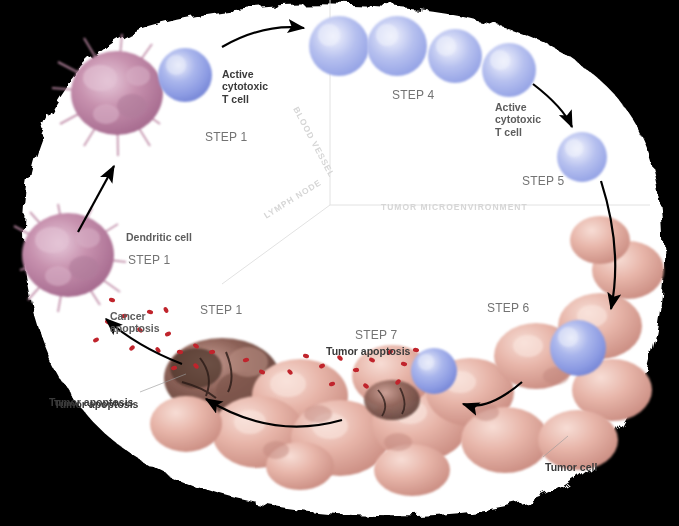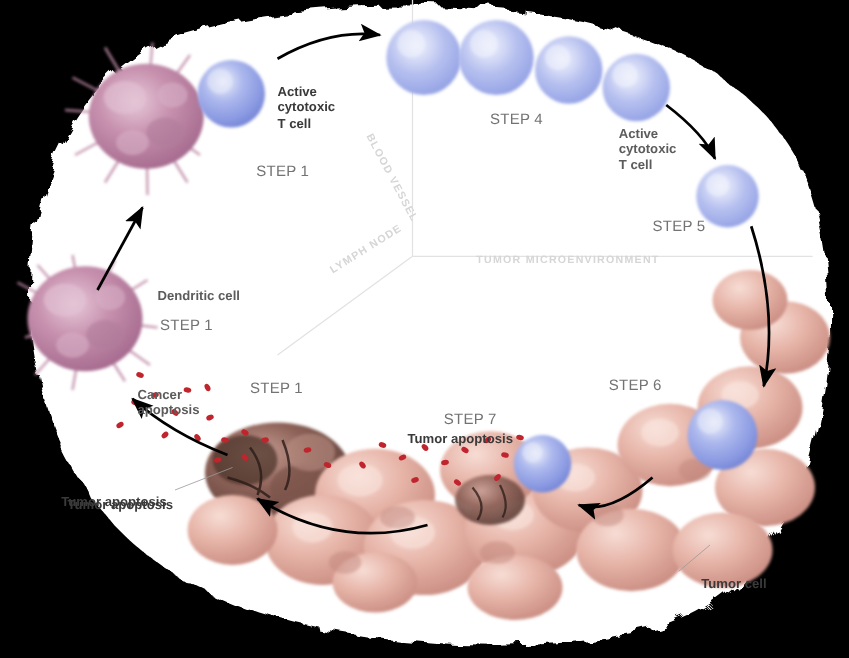--- a/index.html
+++ b/index.html
@@ -294,15 +294,15 @@
 T cell</div>
   <div class="lbl small-bold" style="left:495px;top:101px;">Active
 cytotoxic
 T cell</div>
   <div class="lbl small-bold" style="left:126px;top:231px;">Dendritic cell</div>
   <div class="lbl small-bold" style="left:110px;top:310px;">Cancer
 apoptosis</div>
   <div class="lbl small-bold-dk" style="left:49px;top:396px;">Tumor apoptosis</div>
   <div class="lbl small-bold-dk" style="left:54px;top:398px;">Tumor apoptosis</div>
   <div class="lbl small-bold-dk" style="left:326px;top:345px;">Tumor apoptosis</div>
-  <div class="lbl small-bold-dk" style="left:545px;top:461px;margin-left:16px;">Tumor cell</div>
+  <div class="lbl small-bold-dk" style="left:545px;top:461px;">Tumor cell</div>
 
 </div>
 
 </body></html>

